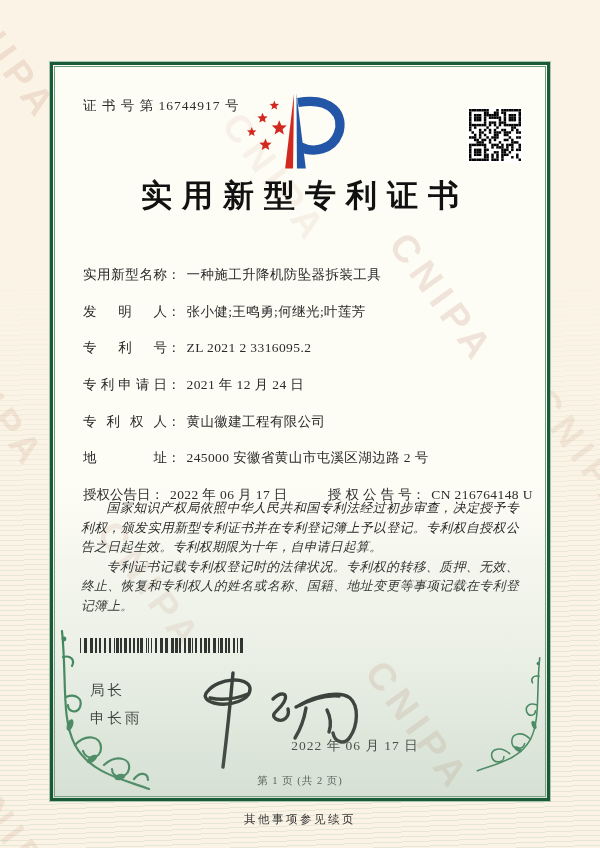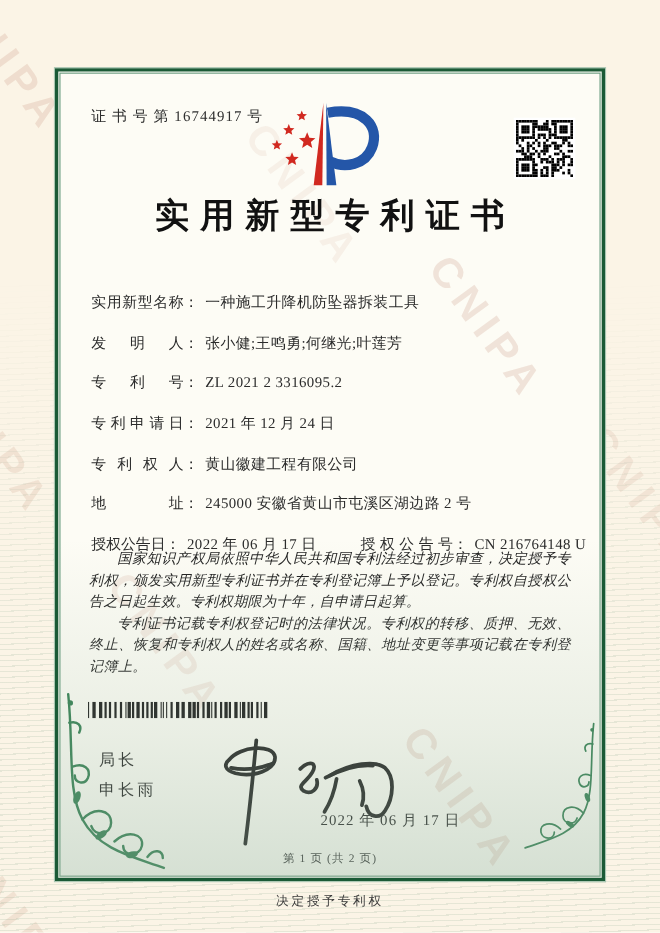--- a/index.html
+++ b/index.html
@@ -469,14 +469,14 @@
         <path d="M7,30 C15,28 19,33 16,39"></path>
       </g>
       <g fill="#2c7a4c">
         <ellipse cx="14" cy="98" rx="3" ry="6" transform="rotate(20 14 98)"></ellipse>
         <ellipse cx="36" cy="132" rx="3" ry="6" transform="rotate(55 36 132)"></ellipse>
         <circle cx="8" cy="12" r="2.4"></circle>
       </g>
     </svg>
   </div>
 
-  <div id="footer-note">决定授予专利权</div>
+  <div id="footer-note">其他事项参见续页</div>
 </div>
 
 </body></html>

